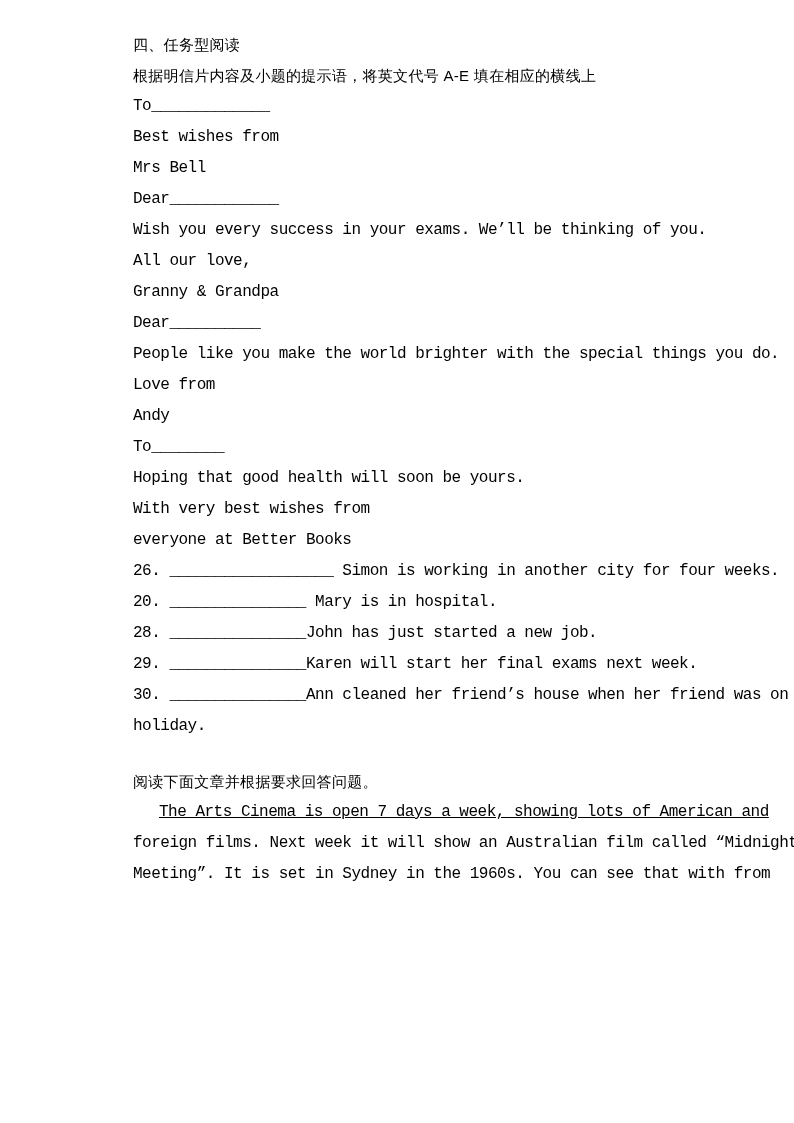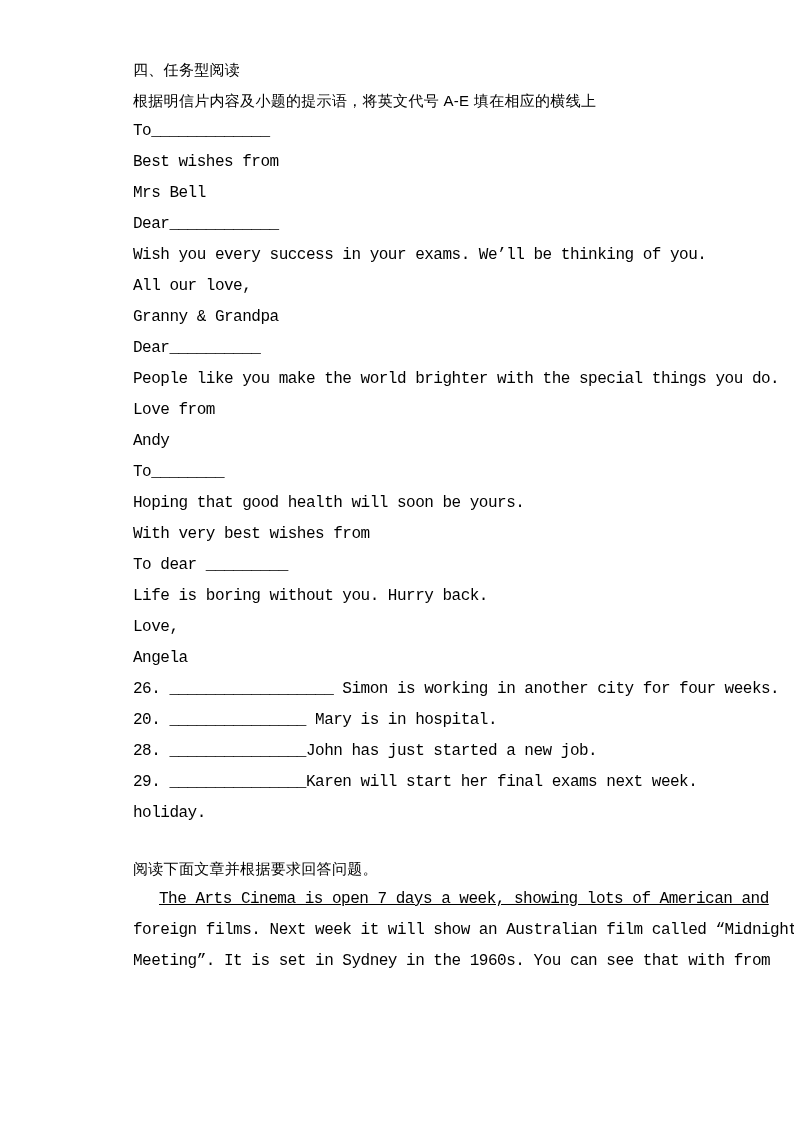--- a/index.html
+++ b/index.html
@@ -10,21 +10,21 @@
   body {
     width: 794px;
     height: 1123px;
     overflow: hidden;
   }
   .page {
     box-sizing: border-box;
     width: 794px;
     height: 1123px;
     background: #ffffff;
-    padding: 54px 118px 0 133px;
+    padding: 29px 118px 0 133px;
     color: #000000;
   }
   .line {
     font-family: "Liberation Mono", "DejaVu Sans Mono", monospace;
     font-size: 16px;
     line-height: 31px;
     letter-spacing: -0.5px;
     white-space: pre;
     color: #000000;
   }
@@ -68,34 +68,30 @@
     <div class="line">Dear__________</div>
     <div class="line">People like you make the world brighter with the special things you do.</div>
     <div class="line">Love from</div>
     <div class="line">Andy</div>
   </div>
 
   <div>
     <div class="line">To________</div>
     <div class="line">Hoping that good health will soon be yours.</div>
     <div class="line">With very best wishes from</div>
+    <div class="line">everyone at Better Books</div>
   </div>
 
-  <div>
-    <div class="line">To dear _________</div>
-    <div class="line">Life is boring without you. Hurry back.</div>
-    <div class="line">Love,</div>
-    <div class="line">Angela</div>
-  </div>
 
   <div>
     <div class="line">26. __________________ Simon is working in another city for four weeks.</div>
     <div class="line">20. _______________ Mary is in hospital.</div>
     <div class="line">28. _______________John has just started a new job.</div>
     <div class="line">29. _______________Karen will start her final exams next week.</div>
+    <div class="line">30. _______________Ann cleaned her friend’s house when her friend was on</div>
     <div class="line">holiday.</div>
   </div>
 
   <div class="gap"></div>
 
   <div class="line cn">阅读下面文章并根据要求回答问题。</div>
 
   <div>
     <div class="line indent">The Arts Cinema is open 7 days a week, showing lots of American and</div>
     <div class="line">foreign films. Next week it will show an Australian film called “Midnight</div>

